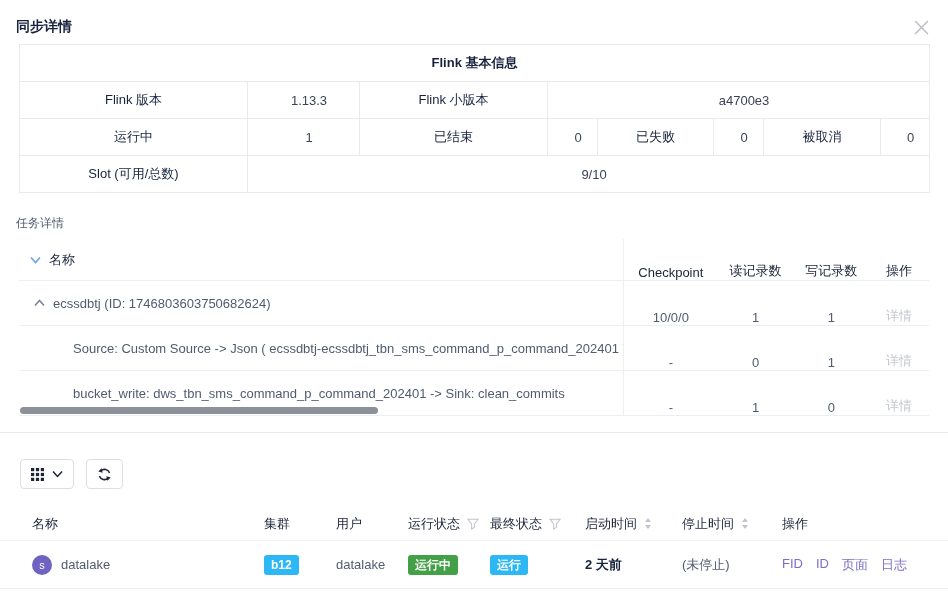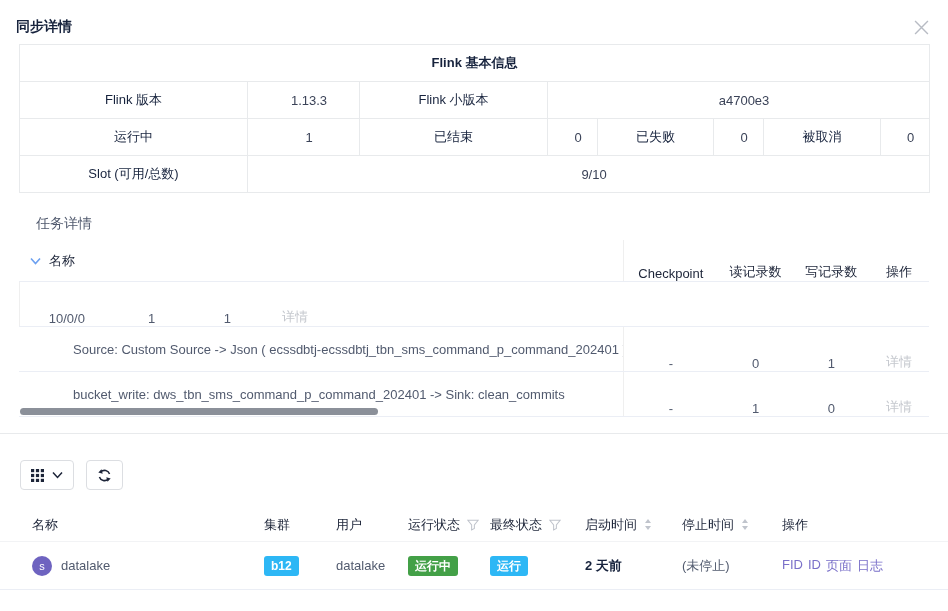--- a/index.html
+++ b/index.html
@@ -13,21 +13,21 @@
   .close-btn{cursor:pointer;line-height:0;padding:2px}
 
   
   .flink-table{border-collapse:collapse;table-layout:fixed;width:910px;margin:7px 19px 12px;font-size:13px}
   .flink-table td,.flink-table th{border:1px solid #e8eaec;height:37px;overflow:hidden;white-space:nowrap}
   .tbl-title{text-align:center;font-weight:bold;color:#17233d}
   .lbl{text-align:center;font-weight:normal;color:#17233d}
   .val{text-align:center;padding-left:11px;color:#3b4358;font-weight:normal}
 
   
-  .section-title{margin:22px 0 0 36px;font-size:14px;color:#515a6e}
+  .section-title{margin:22px 0 0 16px;font-size:12px;color:#515a6e}
   .task-table{margin:7px 19px 0;position:relative;font-size:13px;color:#515a6e}
   .t-row{display:flex;align-items:stretch;height:45px;border-bottom:1px solid #ebeef5}
   .t-head{height:42px;color:#1c2438}
   .t-name{flex:1;min-width:0;overflow:hidden;white-space:nowrap;display:flex;align-items:center;padding-left:11px;gap:8px}
   .t-name.row-1{padding-left:15px}
   .t-name.indent{padding-left:54px}
   .t-fixed{width:306px;flex:none;display:flex;align-items:flex-end;border-left:1px solid #efefef;background:#fff}
   .c-cp{width:94px;text-align:center}
   .c-rw{width:76px;text-align:center}
   .c-act{width:60px;text-align:center}
@@ -46,21 +46,21 @@
   .j-head,.j-row{display:grid;grid-template-columns:232px 72px 72px 82px 95px 97px 100px 1fr;align-items:center;padding-left:32px}
   .j-head{height:34px;color:#1c2438;border-bottom:1px solid #f2f3f5}
   .j-row{height:48px;border-bottom:1px solid #ebeef5;color:#515a6e}
   .hdr-cell{display:flex;align-items:center;gap:7px}
   .name-cell{display:flex;align-items:center}
   .avatar{width:20px;height:20px;border-radius:50%;background:#6e63c0;color:#fff;display:inline-flex;align-items:center;justify-content:center;font-size:11px;margin-right:9px;flex:none}
   .badge{display:inline-block;padding:2px 7px;border-radius:3px;color:#fff;font-size:12px;line-height:16px;font-weight:bold}
   .badge.cyan{background:#2db7f5}
   .badge.green{background:#43a047}
   .time-bold{font-weight:bold;color:#17233d}
-  .j-actions{display:flex;gap:5px}
+  .j-actions{display:flex;gap:13px}
   .j-actions a{color:#7a70c9}
   .ic{line-height:0;display:inline-flex}
 </style>
 </head>
 <body>
 
 <div class="drawer-header">
   <span class="drawer-title">同步详情</span>
   <span class="close-btn">
     <svg width="15" height="15" viewBox="0 0 14 14">
@@ -121,20 +121,28 @@
     </div>
     <div class="t-fixed">
       <div class="c-cp">Checkpoint</div>
       <div class="c-rw">读记录数</div>
       <div class="c-rw">写记录数</div>
       <div class="c-act">操作</div>
     </div>
   </div>
 
   <div class="t-row">
+    <div class="t-name row-1">
+      <span class="ic">
+        <svg width="11" height="8" viewBox="0 0 11 8">
+            <polyline points="1,6.5 5.5,1.5 10,6.5" fill="none" stroke="#7a8299" stroke-width="1.6"></polyline>
+          </svg>
+      </span>
+      <span>ecssdbtj (ID: 1746803603750682624)</span>
+    </div>
     <div class="t-fixed">
       <div class="c-cp">10/0/0</div>
       <div class="c-rw">1</div>
       <div class="c-rw">1</div>
       <div class="c-act"><a class="detail-link">详情</a></div>
     </div>
   </div>
 
   <div class="t-row">
     <div class="t-name indent">

